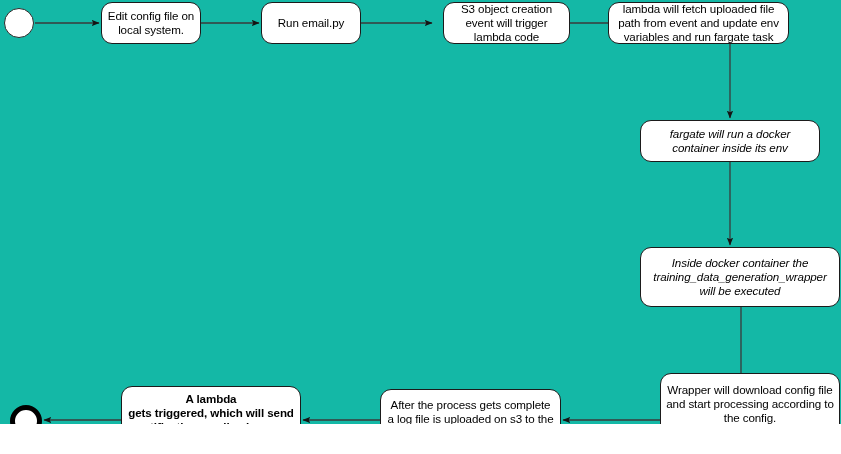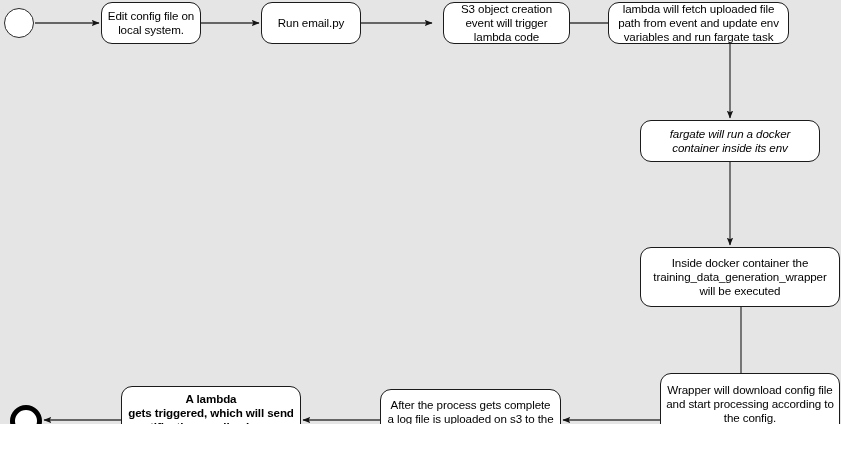--- a/index.html
+++ b/index.html
@@ -8,21 +8,21 @@
     padding: 0;
     background: #ffffff;
   }
   body {
     font-family: "Liberation Sans", sans-serif;
   }
   #canvas {
     position: relative;
     width: 841px;
     height: 424px;
-    background: #e5e5e5;
+    background: #14b8a6;
     overflow: hidden;
   }
   #edges {
     position: absolute;
     left: 0;
     top: 0;
     width: 841px;
     height: 454px;
     pointer-events: none;
   }
@@ -90,21 +90,21 @@
 local system.</div>
       <div class="node" style="left: 261px; top: 2px; width: 100px; height: 42px;">Run email.py</div>
       <div class="node" style="left: 434px; top: 2px; width: 127px; height: 42px; margin-left: 9px;">S3 object creation
 event will trigger
 lambda  code</div>
       <div class="node" style="left: 608px; top: 2px; width: 181px; height: 42px;">lambda will fetch uploaded file
 path from event and update env
 variables and run fargate task</div>
       <div class="node" style="left: 640px; top: 120px; width: 180px; height: 42px; font-style: italic;">fargate will run a docker
 container inside its env</div>
-      <div class="node" style="left: 640px; top: 247px; width: 200px; height: 60px;">Inside docker container the
+      <div class="node" style="left: 640px; top: 247px; width: 200px; height: 60px; font-style: italic;">Inside docker container the
 training_data_generation_wrapper
 will be executed</div>
       <div class="node" style="left: 660px; top: 373px; width: 180px; height: 62px;">Wrapper will download config file
 and start processing according to
 the config.</div>
       <div class="node" style="left: 380px; top: 389px; width: 181px; height: 61px;">After the process gets complete
 a log file is uploaded on s3 to the
 logs bucket</div>
       <div class="node" style="left: 121px; top: 386px; width: 180px; height: 68px; font-weight: bold;">A lambda
 gets triggered, which will send

